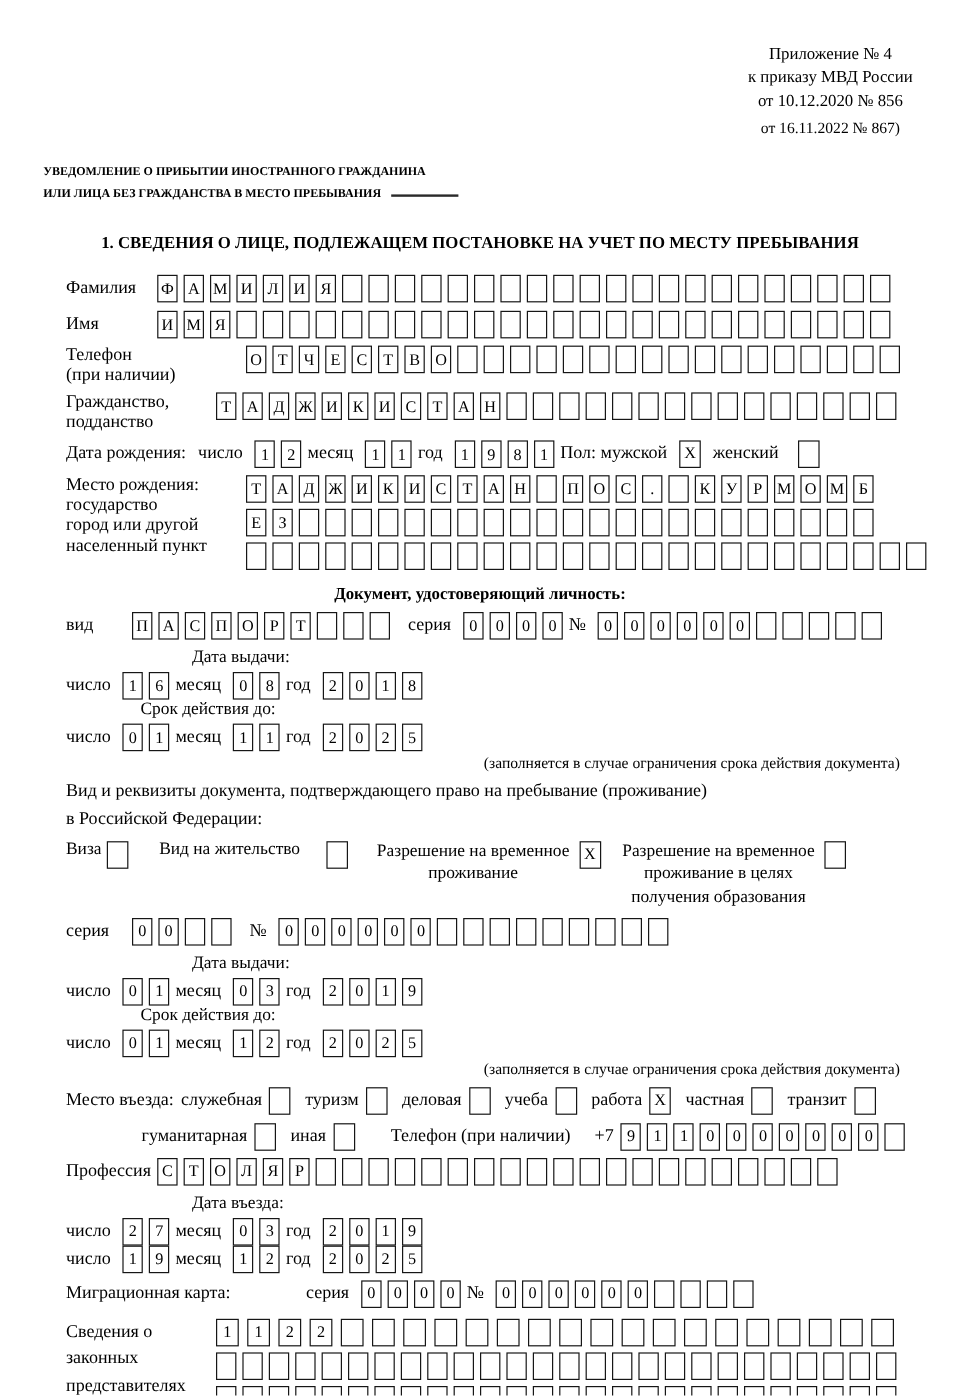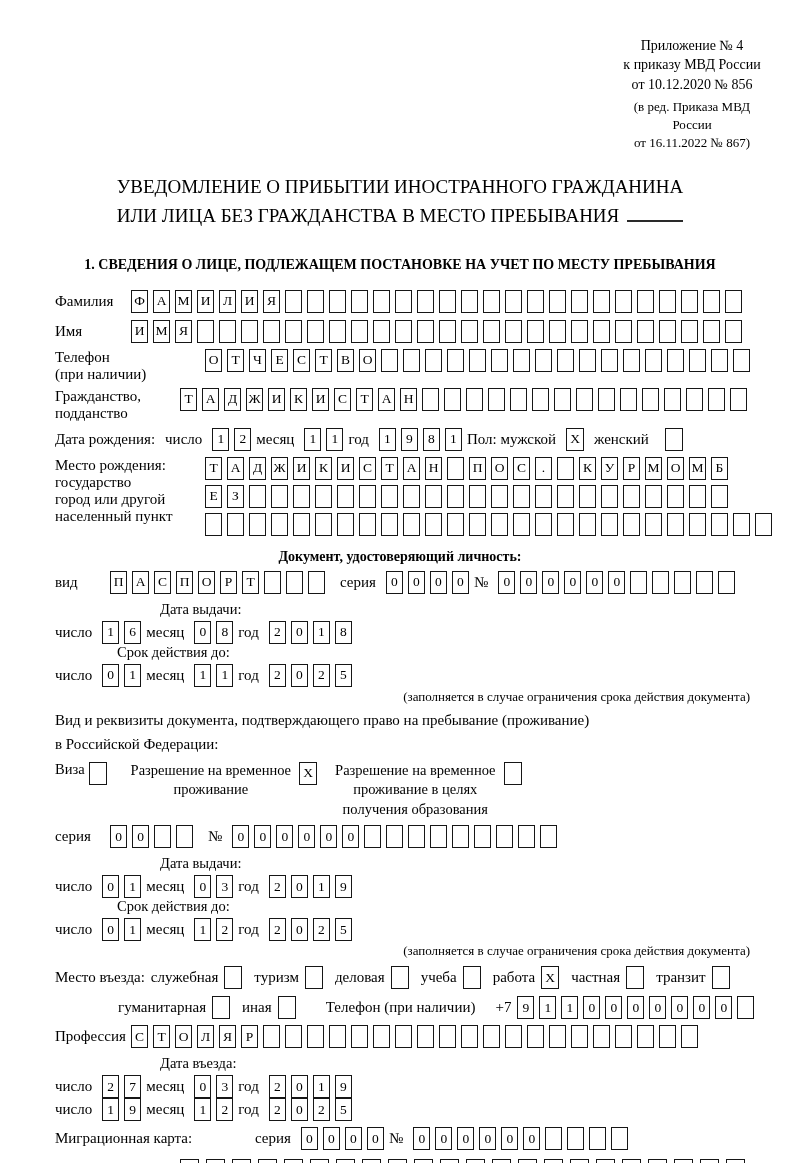--- a/index.html
+++ b/index.html
@@ -4,21 +4,21 @@
 <style>
   * { margin:0; padding:0; box-sizing:border-box; }
   html,body { background:#ffffff; }
   body { width:800px; font-family:"Liberation Serif","DejaVu Serif",serif; color:#000; }
   .page { width:800px; height:1163px; padding:36px 36px 0 36px; overflow:hidden; position:relative; }
 
   .appendix { margin-left:584px; font-size:14px; line-height:1.38;text-align:center; }
   .appendix .rev { font-size:13px; margin-top:4px; }
   .forma { text-align:right; font-weight:bold; font-size:15px; margin-top:18px; letter-spacing:.5px; }
 
-  .title { text-align:center; font-weight:normal; font-size:19px; line-height:1.55; margin-top:20px; }
+  .title { text-align:left; font-weight:bold; font-size:10px; line-height:1.55; margin-top:20px; }
   .blank-line { display:inline-block; width:56px; border-bottom:2px solid #2a2a2a; height:13px; margin-left:8px; }
 
   .sec-heading { text-align:center; font-weight:bold; font-size:14px; margin-top:26px; margin-bottom:16px; }
 
   .row { display:flex; align-items:center; margin:5px 0 5px 19px; min-height:25px; }
   .row.top { align-items:flex-start; }
   .lbl { font-size:15px; flex:none; }
   .lbl .l2 { display:block; }
   .w76 { width:76px; } .w125 { width:125px; } .w150 { width:150px; } .w55 { width:55px; } .w144 { width:144px; }
 
@@ -63,21 +63,20 @@
 </head>
 <body>
 
 <div class="page">
 
   <div class="appendix">
     <div>Приложение № 4</div>
     <div>к приказу МВД России</div>
     <div>от 10.12.2020 № 856</div>
     <div class="rev">
-      <div>(в ред. Приказа МВД России</div>
       <div>от 16.11.2022 № 867)</div>
     </div>
   </div>
 
 
   <div class="title">
     <div>УВЕДОМЛЕНИЕ О ПРИБЫТИИ ИНОСТРАННОГО ГРАЖДАНИНА</div>
     <div>
       <span>ИЛИ ЛИЦА БЕЗ ГРАЖДАНСТВА В МЕСТО ПРЕБЫВАНИЯ</span><span class="blank-line"></span>
     </div>
@@ -425,20 +424,24 @@
   </div>
   <div class="note">(заполняется в случае ограничения срока действия документа)</div>
 
   <div class="para">Вид и реквизиты документа, подтверждающего право на пребывание (проживание)</div>
   <div class="para">в Российской Федерации:</div>
 
   <div class="opts">
     <span class="opt">
       <span class="olbl">Виза</span>
       <span class="cb" style="margin-left:4px"></span>
+    </span>
+    <span class="opt" style="margin-left:26px">
+      <span class="olbl">Вид на жительство</span>
+      <span class="cb" style="margin-left:22px"></span>
     </span>
     <span class="opt" style="margin-left:24px">
       <span class="olbl center">
         <span>Разрешение на временное</span><br>
         <span>проживание</span>
       </span>
       <span class="cb">X</span>
     </span>
     <span class="opt" style="margin-left:18px">
       <span class="olbl center">

